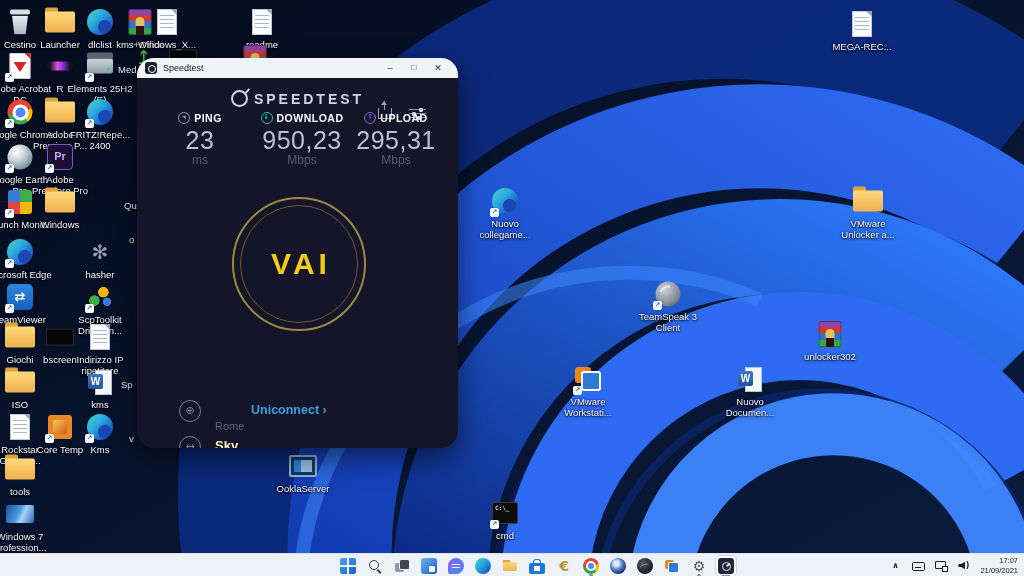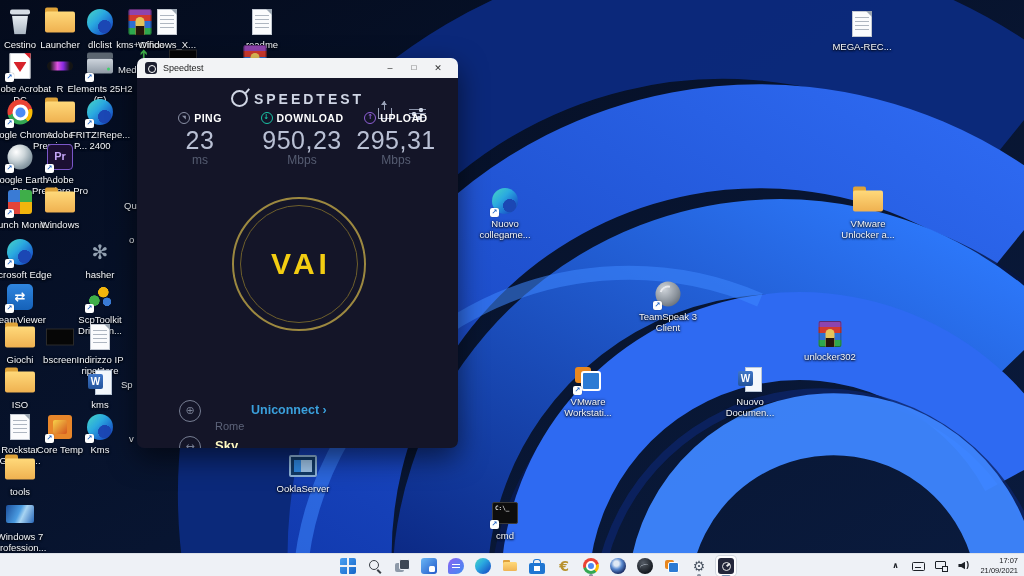--- a/index.html
+++ b/index.html
@@ -66,21 +66,21 @@
   .g-cmd::after{content:"C:\\_";position:absolute;left:2px;top:2px;color:#ddd;font:bold 6px/1 "DejaVu Sans Mono",monospace;}
   .g-ookla{width:24px;height:18px;background:#123a68;border:2px solid #8fb4d8;border-radius:2px;}
   .g-ookla::after{content:"";position:absolute;inset:3px;background:linear-gradient(90deg,#2e86de 0 40%,#9fc4e8 40%);}
   .g-bin{width:20px;height:25px;}
   .g-bin::before{content:"";position:absolute;top:0;left:0;right:0;height:5px;background:#d6dde6;border-radius:2px;}
   .g-bin::after{content:"";position:absolute;top:6px;left:2px;right:2px;bottom:0;background:linear-gradient(180deg,#e8eef4,#aab6c2);clip-path:polygon(0 0,100% 0,85% 100%,15% 100%);}
   .g-arrowg{width:22px;height:26px;}
   .g-arrowg::after{content:"\2934";position:absolute;inset:0;color:#3fae49;font:bold 18px/26px "DejaVu Sans",sans-serif;text-align:center;}
 
   
-  .window{position:absolute;left:137px;top:58px;width:321px;height:390px;z-index:5;border-radius:7px;
+  .window{position:absolute;left:137px;top:58px;width:321px;height:390px;z-index:5;border-radius:17px;
     overflow:hidden;box-shadow:0 10px 28px rgba(0,0,0,.55);}
   .titlebar{height:20px;background:#f2f3f5;display:flex;align-items:center;padding:0 8px;gap:6px;}
   .tb-appicon{width:12px;height:12px;background:#1b1e2e;border-radius:3px;position:relative;flex:none;}
   .tb-appicon::after{content:"";position:absolute;left:3px;top:3px;width:6px;height:6px;border:1px solid #fff;border-radius:50%;}
   .tb-title{font-size:9px;color:#222;}
   .win-controls{margin-left:auto;display:flex;}
   .win-controls span{width:24px;text-align:center;font-size:9px;color:#333;line-height:20px;cursor:default;}
   .content{height:370px;background:#141528;position:relative;color:#cfd5e4;}
   .st-header{position:absolute;left:0;right:0;top:12px;display:flex;justify-content:center;align-items:center;gap:6px;}
   .logo-g{width:13px;height:13px;border:2px solid #cfd5e4;border-radius:50%;position:relative;}

